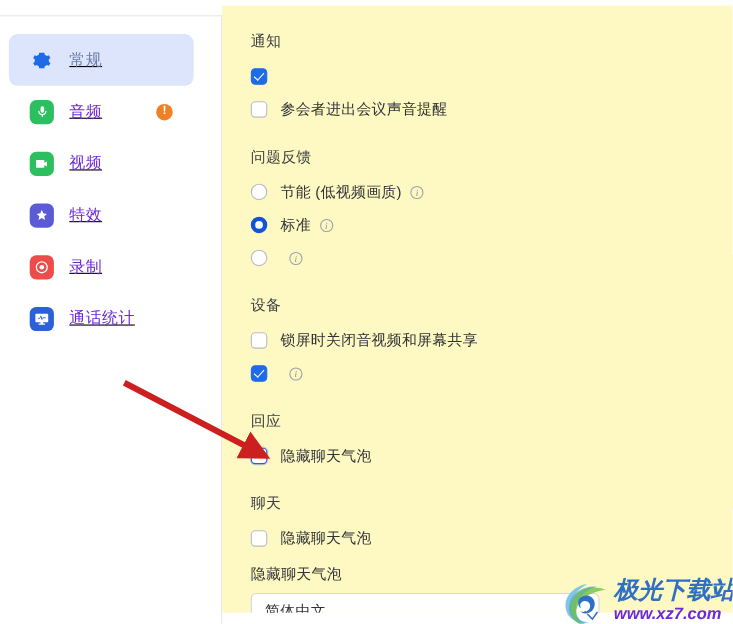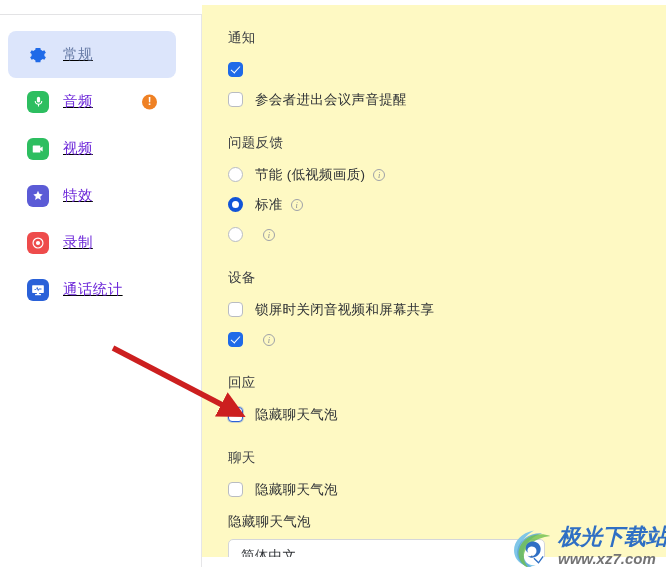--- a/index.html
+++ b/index.html
@@ -237,21 +237,21 @@
     color: #2f6fc4;
     letter-spacing: 0px;
     line-height: 26px;
     white-space: nowrap;
   }
   .wm-text-bot {
     position: absolute;
     left: 48px; top: 26px;
     font-size: 15px;
     font-weight: bold;
-    color: #737373;
+    color: #6d28d9;
     letter-spacing: 0px;
     line-height: 18px;
     white-space: nowrap;
   }
   .wm-logo {
     position: absolute;
     left: 0; top: 2px;
     width: 46px; height: 46px;
   }
 </style>

